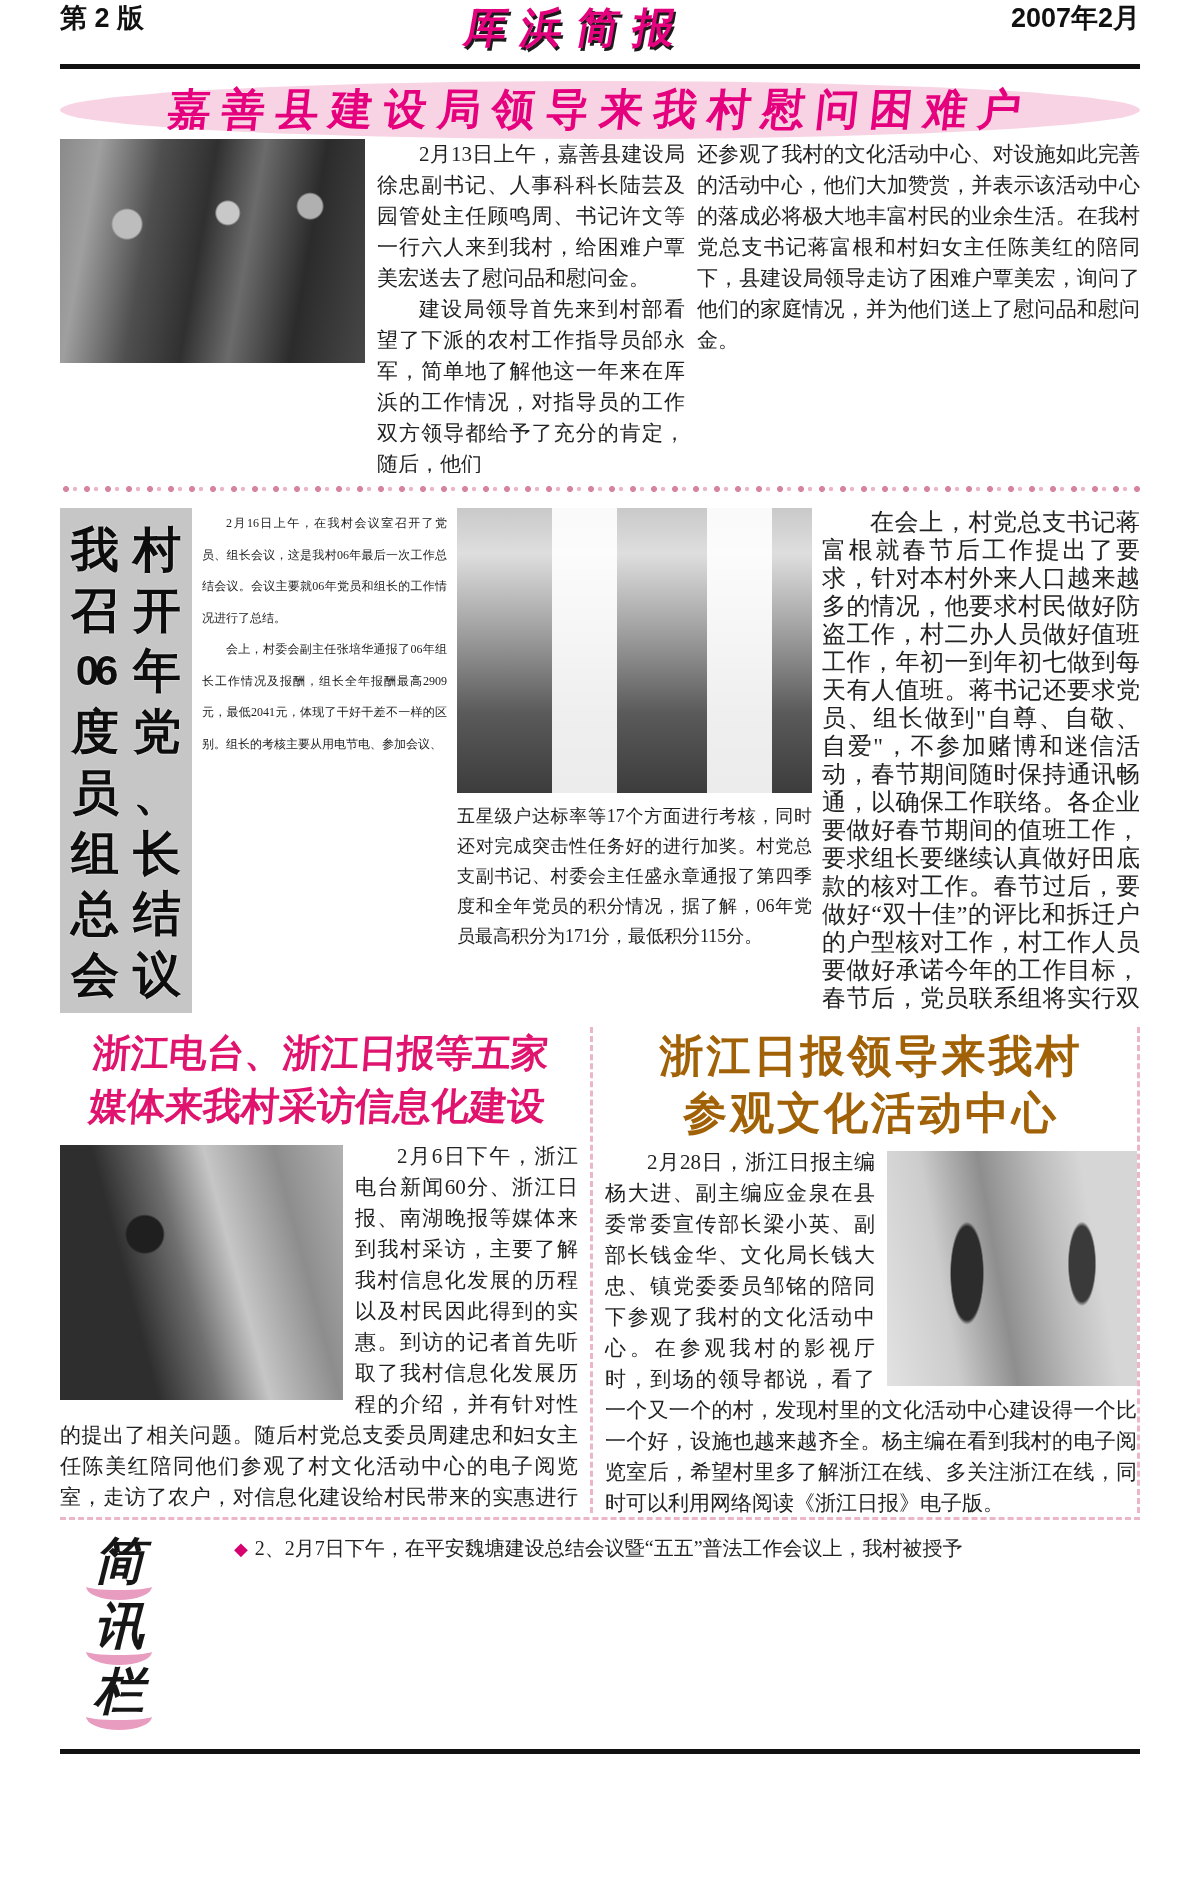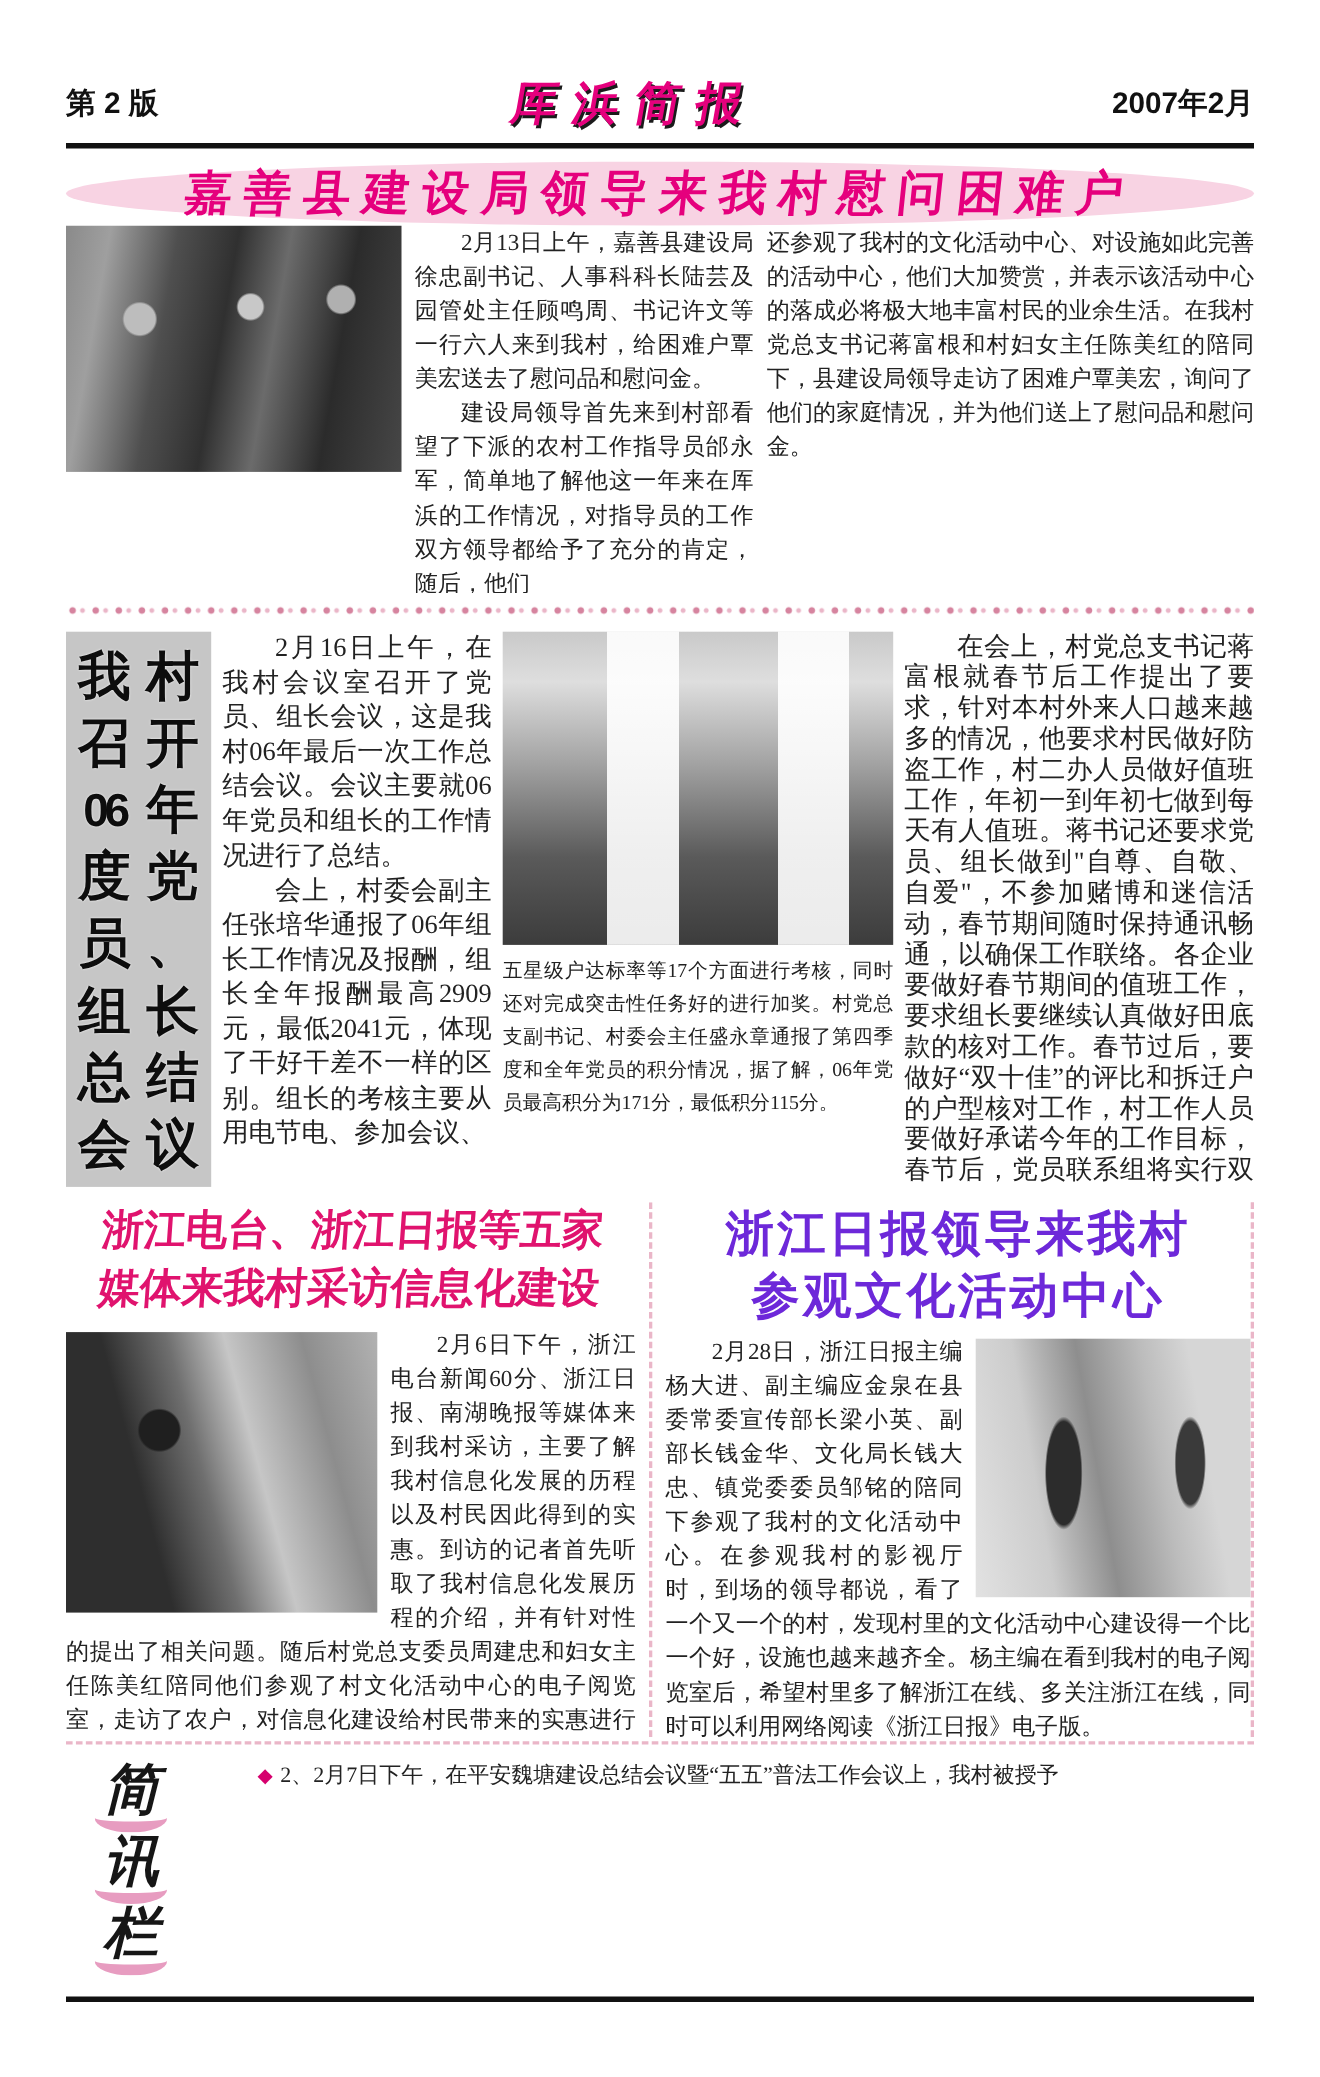--- a/index.html
+++ b/index.html
@@ -1,21 +1,21 @@
 <!DOCTYPE html>
 <html><head>
 <meta charset="utf-8">
 <style>
   html,body{margin:0;padding:0;background:#e9e9e9;}
   .page{position:relative;width:1200px;height:1888px;background:#ffffff;margin:0 auto;overflow:hidden;
         font-family:"Liberation Serif","DejaVu Serif",serif;color:#1c1c1c;}
   .content{position:absolute;left:60px;top:0;width:1080px;}
 
   
-  .hdr{display:flex;justify-content:space-between;align-items:center;margin-top:66px;}
+  .hdr{display:flex;justify-content:space-between;align-items:flex-start;}
   .page-label,.date{font-family:"Liberation Sans","DejaVu Sans",sans-serif;font-size:27px;font-weight:bold;color:#111;}
   .masthead{font-size:42px;font-weight:bold;color:#e5007d;letter-spacing:14px;
             transform:skewX(-10deg);text-shadow:2.5px 2.5px 0 #1b1b1b;white-space:nowrap;}
   .rule{height:5px;background:#111;margin-top:8px;}
   .bottom-rule{height:5px;background:#111;margin-top:10px;}
 
   
   .band{margin-top:12px;height:58px;background:#f8d3e3;border-radius:50%;
         display:flex;align-items:center;justify-content:center;}
   .band .t{font-size:43px;font-weight:900;color:#e5007d;letter-spacing:11px;
@@ -61,34 +61,34 @@
     background-size:21px 13px;background-repeat:repeat-x;}
 
   
   .a2{display:flex;gap:10px;margin-top:12px;height:505px;overflow:hidden;}
   .vhead{width:132px;background:#c6c6c6;box-sizing:border-box;padding:14px 0 10px 0;
          display:flex;flex-direction:column;justify-content:space-between;align-items:center;}
   .vrow{display:flex;justify-content:center;}
   .vcell{width:62px;text-align:center;font-size:48px;line-height:56px;font-weight:900;color:#0d0d0d;
          font-family:"Liberation Sans","DejaVu Sans",sans-serif;text-shadow:0 0 2px #fff;}
   .vcell.num{font-size:42px;letter-spacing:-4px;}
-  .a2 .c1{width:245px;font-size:24px;line-height:31.5px;}
+  .a2 .c1{width:245px;font-size:12px;line-height:31.5px;}
   .a2 .mid{width:355px;}
   .a2 .mid .body-text{font-size:18px;line-height:30px;}
   .a2 .c3{flex:1;font-size:24px;line-height:28px;}
 
   
   .s3{display:flex;margin-top:14px;height:486px;overflow:hidden;
       border-right:3px dashed #eab6c8;}
   .s3 .left{width:518px;padding-right:12px;}
   .s3 .vdiv{border-left:3px dashed #eab6c8;}
   .s3 .right{flex:1;padding-left:12px;}
   .h3pink{font-size:38px;font-weight:900;color:#e0136e;text-align:center;line-height:53px;
           font-family:"Liberation Sans","DejaVu Sans",sans-serif;transform:skewX(-4deg);margin-bottom:8px;white-space:nowrap;}
-  .h3black{font-size:44px;font-weight:900;color:#6d28d9;text-align:center;line-height:57px;
+  .h3black{font-size:44px;font-weight:900;color:#a16207;text-align:center;line-height:57px;
            font-family:"Liberation Sans","DejaVu Sans",sans-serif;letter-spacing:3px;margin-bottom:6px;white-space:nowrap;}
   .hstitch{border-top:3px dashed #eab6c8;margin-top:4px;}
 
   
   .briefs{display:flex;gap:16px;margin-top:14px;height:205px;overflow:hidden;}
   .btitle{width:118px;display:flex;flex-direction:column;align-items:center;padding-top:2px;}
   .bchar{font-size:50px;line-height:50px;font-weight:bold;font-style:italic;color:#161616;}
   .crescent{width:66px;height:17px;border-bottom:10px solid #e79cc0;border-radius:0 0 60% 60%;
             margin-top:-13px;margin-bottom:1px;}
   .bcol{flex:1;font-size:20px;line-height:29px;}

